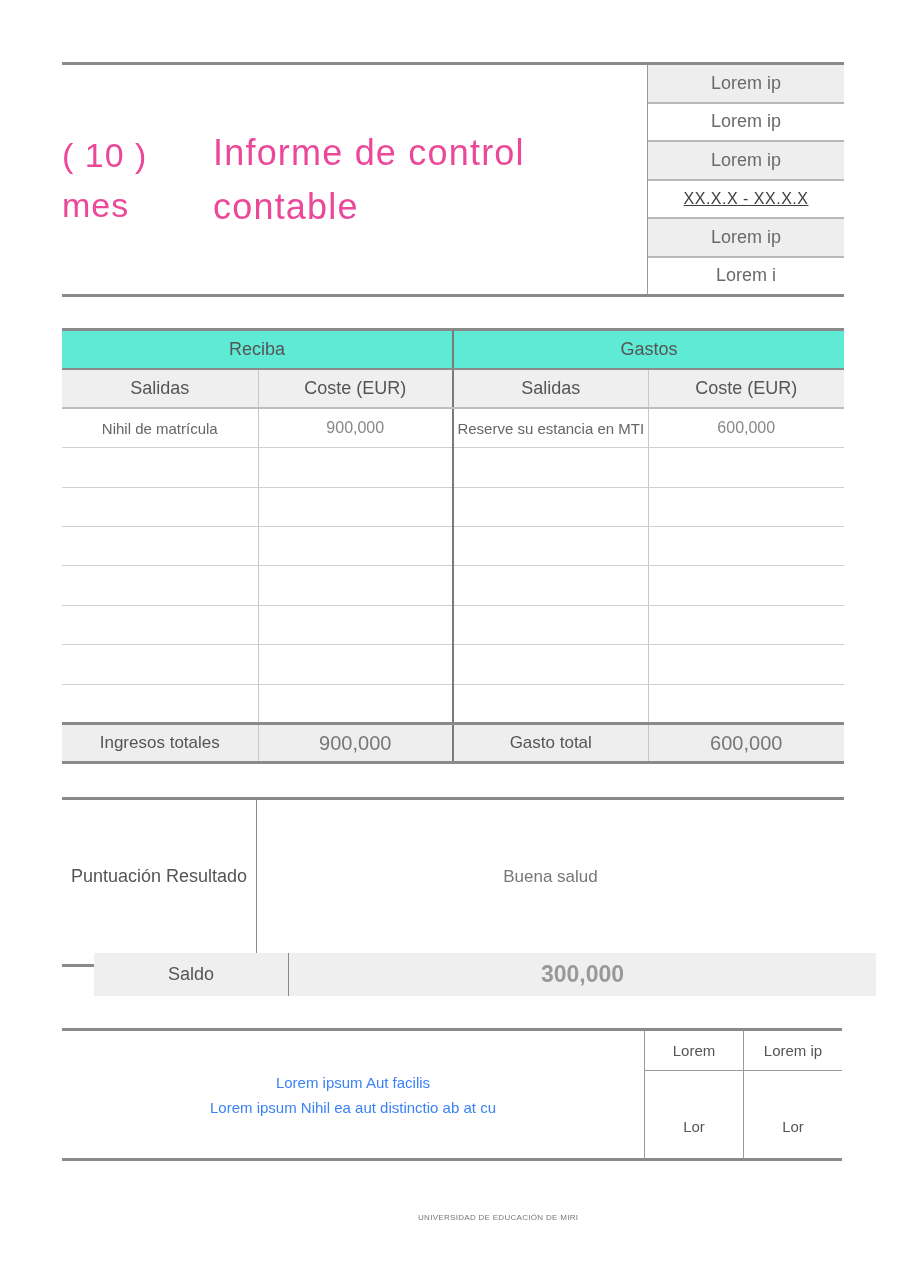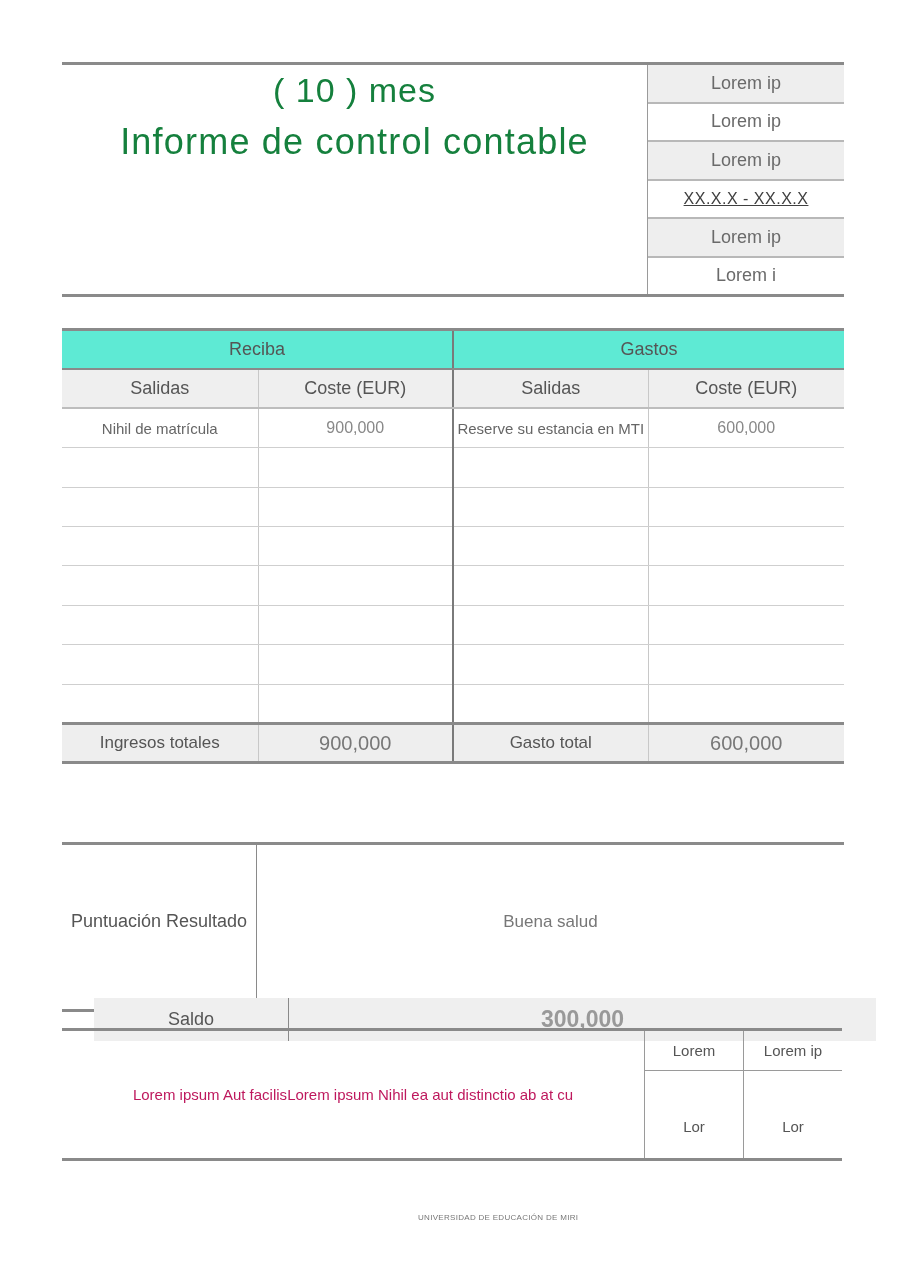--- a/index.html
+++ b/index.html
@@ -2,22 +2,22 @@
 <html><head>
 <meta charset="utf-8">
 <style>
   * { box-sizing: border-box; margin: 0; padding: 0; }
   html, body { width: 905px; height: 1280px; background: #ffffff; }
   body { position: relative; font-family: "Liberation Sans", "DejaVu Sans", sans-serif; color: #555; overflow: hidden; }
 
   
   .header { position: absolute; left: 62px; top: 62px; width: 782px; height: 235px;
             border-top: 3px solid #8a8a8a; border-bottom: 3px solid #8a8a8a; display: flex; }
-  .header-title { flex: 0 0 586px; display: flex; flex-direction: column; align-items: center; justify-content: flex-start;
-                  border-right: 1px solid #9a9a9a; color: #15803d; }
+  .header-title { flex: 0 0 586px; display: flex; flex-direction: row; align-items: center; justify-content: center;
+                  border-right: 1px solid #9a9a9a; color: #ec4899; }
   .header-title .l1 { font-size: 34px; letter-spacing: 1px; line-height: 50px; }
   .header-title .l2 { font-size: 36px; letter-spacing: 1.2px; line-height: 54px; }
   .header-meta { flex: 1; display: flex; flex-direction: column; }
   .meta-cell { flex: 1; display: flex; align-items: center; justify-content: center; font-size: 18px; color: #6a6a6a;
                border-bottom: 2px solid #b8b8b8; }
   .meta-cell:last-child { border-bottom: none; }
   .meta-cell.shaded { background: #eeeeee; }
   .meta-cell.light { color: #404040; font-size: 16px; letter-spacing: 0.5px; text-decoration: underline; }
 
   
@@ -26,32 +26,32 @@
   .ledger td:last-child, .ledger th:last-child { border-right: none; }
   .ledger .sep { border-right: 2px solid #7a7a7a !important; }
   .ledger .section-head th { background: #5eead4; color: #555; font-size: 18px; border-top: 3px solid #8a8a8a; border-bottom: 2px solid #8a8a8a; }
   .ledger .col-head th { background: #efefef; color: #555; font-size: 18px; border-bottom: 2px solid #bdbdbd; }
   .ledger .data td { font-size: 15px; color: #666; }
   .ledger .data td.num { color: #888; font-size: 16px; }
   .ledger .total td { background: #eeeeee; font-size: 17px; color: #555; border-top: 3px solid #8a8a8a; border-bottom: 3px solid #8a8a8a; }
   .ledger .total td.num { font-size: 20px; color: #777; }
 
   
-  .result { position: absolute; left: 62px; top: 842px; width: 782px; height: 170px;
+  .result { position: absolute; left: 62px; top: 797px; width: 782px; height: 170px;
             border-top: 3px solid #8a8a8a; border-bottom: 3px solid #8a8a8a; }
   .result .row1 { position: absolute; left: 0; top: 0; width: 100%; height: 153px; display: flex; }
   .result .row2 { position: absolute; left: 0; top: 153px; width: 100%; height: 43px; display: flex; background: #efefef; margin-left: 32px; }
   .result .lbl { flex: 0 0 195px; display: flex; align-items: center; justify-content: center; border-right: 1px solid #8a8a8a; font-size: 18px; color: #555; }
   .result .val { flex: 1; display: flex; align-items: center; justify-content: center; font-size: 17px; color: #777; }
   .result .row2 .val { font-size: 23px; color: #999; font-weight: bold; }
 
   
   .notes { position: absolute; left: 62px; top: 1028px; width: 780px; height: 133px;
            border-top: 3px solid #8a8a8a; border-bottom: 3px solid #8a8a8a; display: flex; }
-  .notes-text { flex: 0 0 583px; display: flex; flex-direction: row; align-items: center; justify-content: center; border-right: 1px solid #9a9a9a; font-size: 15px; color: #be185d; line-height: 25px; }
+  .notes-text { flex: 0 0 583px; display: flex; flex-direction: column; align-items: center; justify-content: center; border-right: 1px solid #9a9a9a; font-size: 15px; color: #3b82f6; line-height: 25px; }
   .notes-col { flex: 1; display: flex; flex-direction: column; border-right: 1px solid #9a9a9a; gap: 24px; }
   .notes-col:last-child { border-right: none; }
   .notes-col .nh { height: 40px; display: flex; align-items: center; justify-content: center; border-bottom: 1px solid #9a9a9a; font-size: 15px; color: #555; }
   .notes-col .nv { flex: 1; display: flex; align-items: center; justify-content: center; font-size: 15px; color: #555; }
 
   
   .footer { position: absolute; left: 0; top: 1180px; width: 905px; text-align: center; }
   .brand-row { display: inline-flex; align-items: baseline; gap: 10px; }
   .brand { font-size: 22px; color: #555; letter-spacing: 1px; }
   .brand-sub { font-size: 20px; color: #555; }

